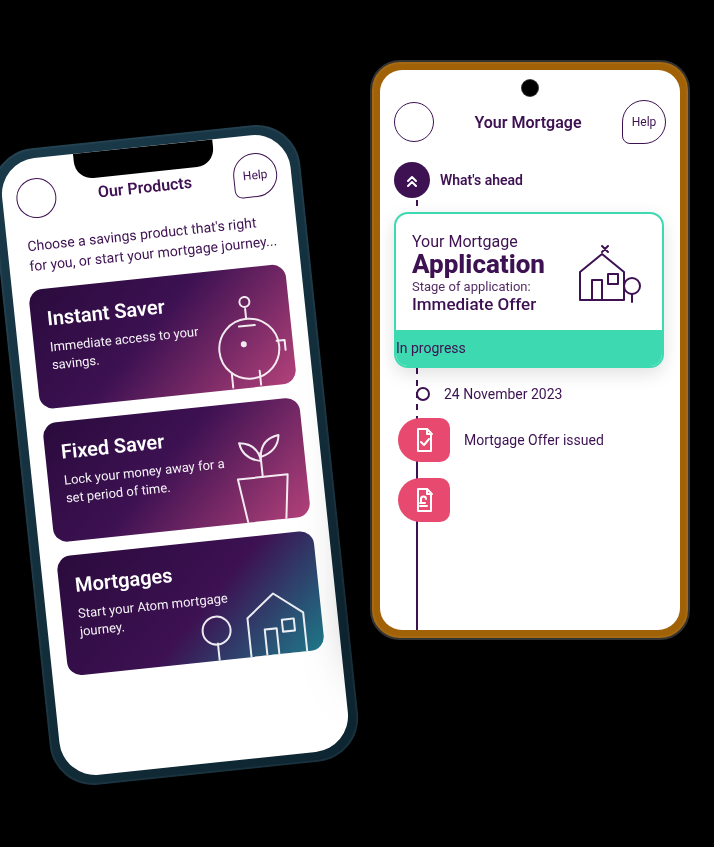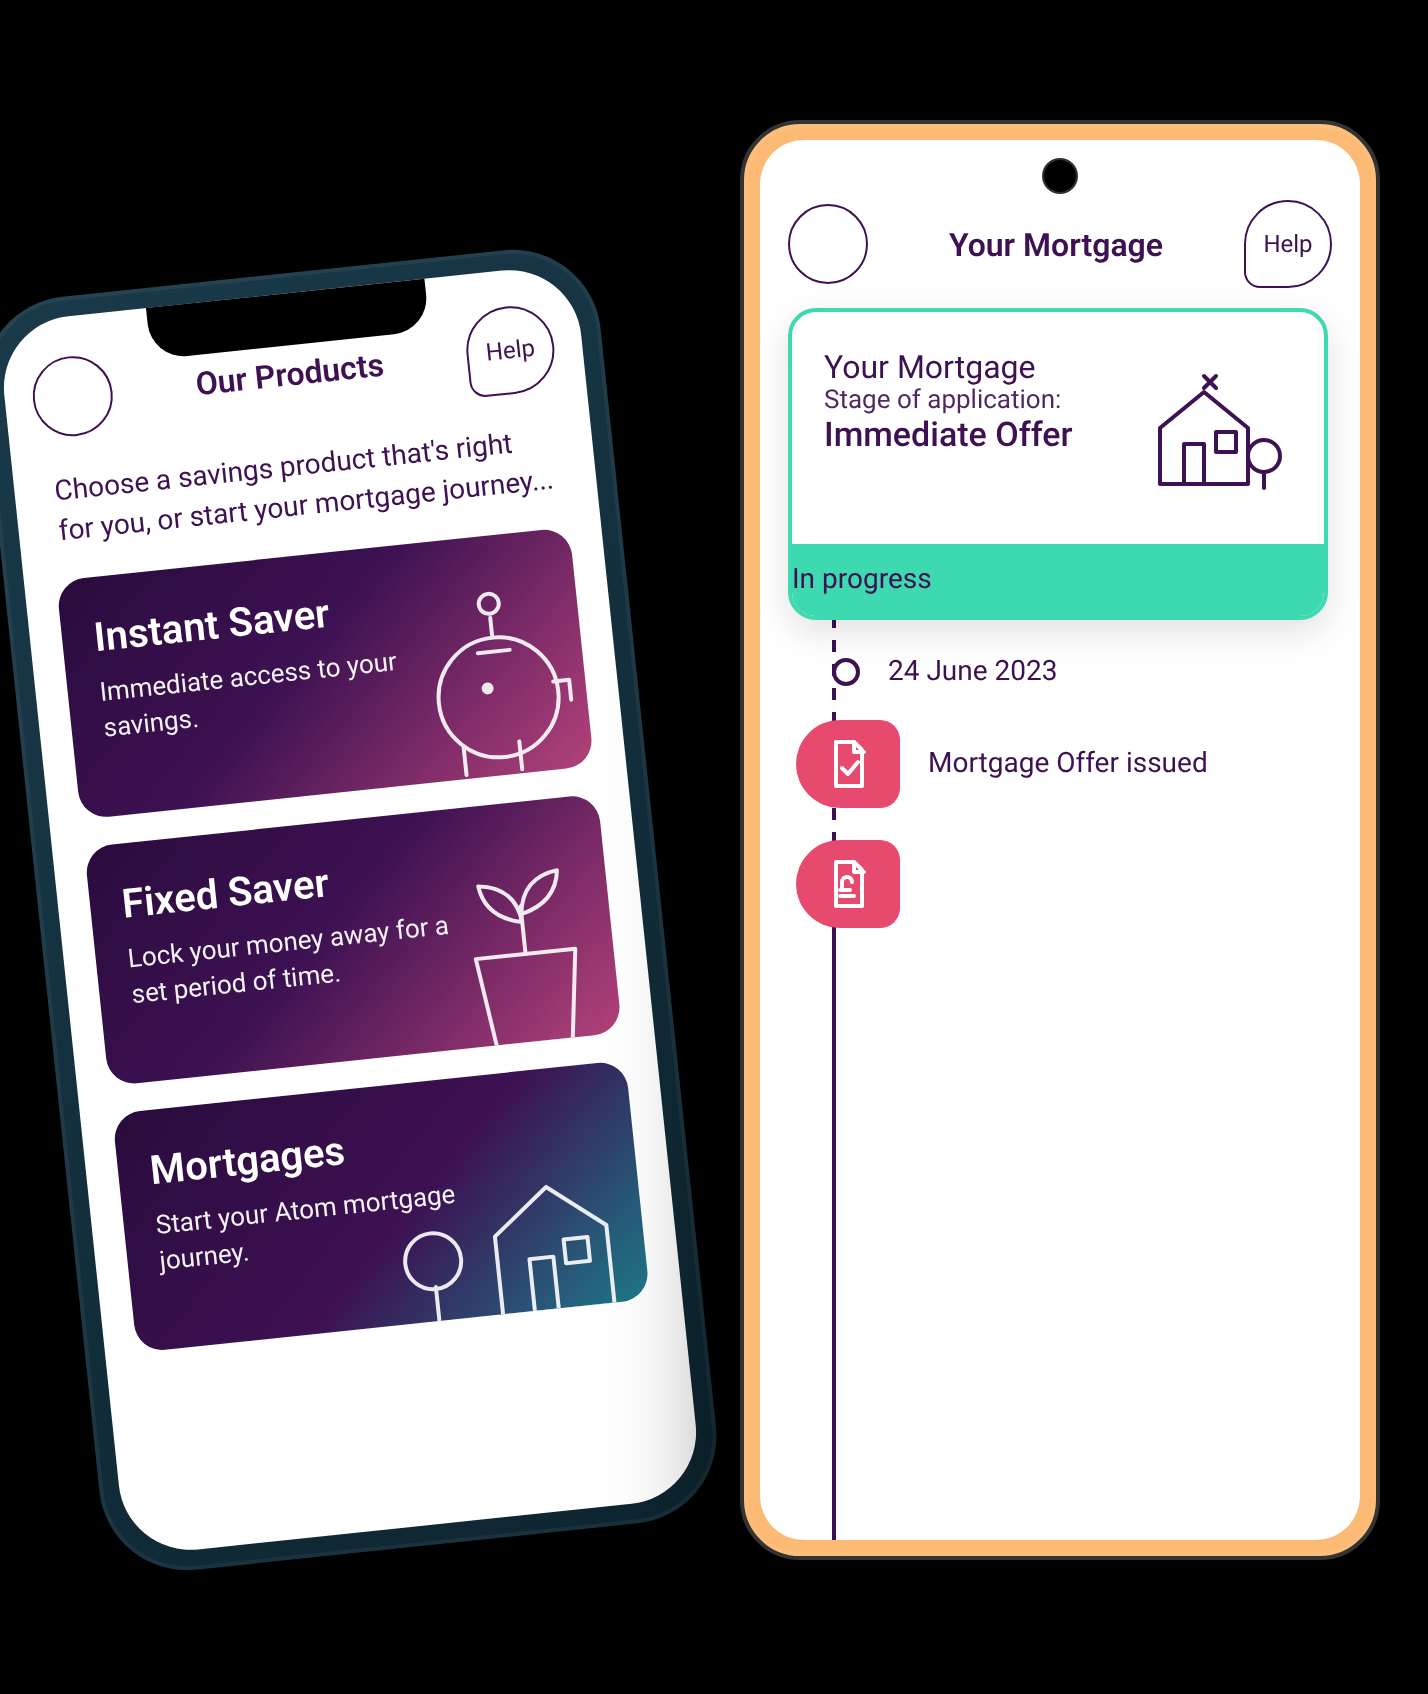--- a/index.html
+++ b/index.html
@@ -28,22 +28,22 @@
     background:linear-gradient(145deg,#1a3a4a,#0d2530);
     transform:rotate(-6deg);
   }
   .phone-left .notch {
     position:absolute; top:10px; left:50%; transform:translateX(-50%);
     width:140px; height:26px; background:#000; border-radius:0 0 18px 18px; z-index:5;
   }
 
   
   .phone-right {
-    left:370px; top:60px; width:320px; height:720px;
-    background:#fdba74; border:2px solid #333; border-radius:30px;padding-left:23px;
+    left:370px; top:60px; width:320px; height:580px;
+    background:#a16207; border:2px solid #333; border-radius:30px;padding-left:23px;
   }
   .phone-right .screen { inset:8px; border-radius:22px; }
   .phone-right .punch-hole {
     position:absolute; top:18px; left:50%; transform:translateX(-50%);
     width:16px; height:16px; background:#000; border-radius:50%;
     box-shadow:0 0 0 1px #333; z-index:5;
   }
 
   
   .app-header {
@@ -210,46 +210,55 @@
       <div class="help-btn">
         <span>Help</span>
       </div>
     </div>
 
     <div class="right-body">
 
       <div class="timeline"></div>
       <div class="timeline solid"></div>
 
+      <div class="ahead-pill">
+        <div class="chev-circle">
+          <svg width="16" height="16" viewBox="0 0 16 16" stroke="#fff">
+              <path d="M4 9l4-4 4 4M4 14l4-4 4 4"></path>
+            </svg>
+        </div>
+        <span class="label">What's ahead</span>
+      </div>
 
       <div class="app-card">
         <div class="inner">
           <div class="txt">
             <div class="l1">Your Mortgage</div>
+            <div class="l2">Application</div>
             <div class="l3">Stage of application:</div>
             <div class="l4">Immediate Offer</div>
           </div>
           <div class="house-icon">
             <svg width="80" height="80" viewBox="0 0 80 80">
               <path d="M14 68 v-28 l22-18 22 18 v28 z"></path>
               <rect x="26" y="48" width="10" height="20"></rect>
               <rect x="42" y="42" width="10" height="10"></rect>
               <path d="M36 14 l6 6 M42 14 l-6 6"></path>
               <circle cx="66" cy="54" r="8"></circle>
               <path d="M66 62 v8"></path>
             </svg>
           </div>
         </div>
         <div class="status-bar">In progress</div>
       </div>
 
       
       <div class="tl-item">
         <div class="tl-dot"></div>
-        <div class="tl-date">24 June 2023</div>
+        <div class="tl-date">24 November 2023</div>
       </div>
 
       <div class="tl-event">
         <div class="event-badge">
           <svg width="24" height="26" viewBox="0 0 24 26">
               <path d="M6 2h9l4 4v18H6z"></path>
               <path d="M15 2v5h5"></path>
               <path d="M9 15l3 3 5-6"></path>
             </svg>
         </div>

